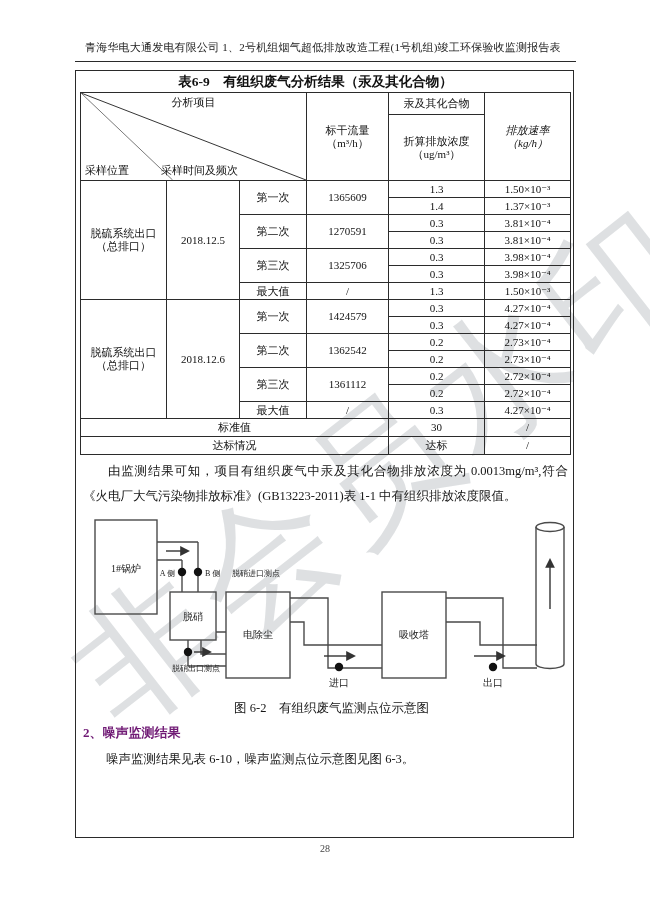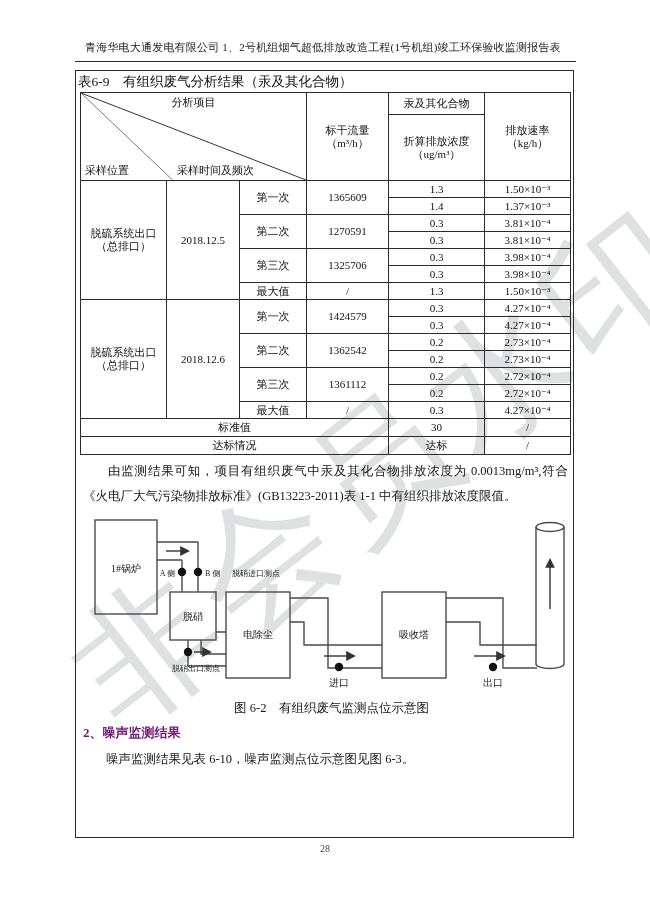--- a/index.html
+++ b/index.html
@@ -3,30 +3,30 @@
 <meta charset="utf-8">
 <style>
   html,body{margin:0;padding:0;background:#e8e8e8;}
   .page{position:relative;width:650px;height:919px;background:#ffffff;overflow:hidden;
         font-family:"Liberation Serif","DejaVu Serif",serif;color:#1c1c1c;}
   .abs{position:absolute;}
   
   .doc-header{top:40px;left:85px;width:490px;font-size:11px;letter-spacing:.2px;color:#222;}
   .header-rule{top:61px;left:75px;width:501px;height:0;border-top:1.8px solid #2a2a2a;}
   .frame{top:70px;left:75px;width:499px;height:768px;border:1.8px solid #2a2a2a;box-sizing:border-box;}
-  .table-title{top:73px;left:78px;width:501px;font-size:13.5px;font-weight:normal;color:#111;}
+  .table-title{top:73px;left:65px;width:501px;text-align:center;font-size:13.5px;font-weight:bold;color:#111;}
   
   table.data{position:absolute;top:92px;left:80px;border-collapse:collapse;table-layout:fixed;width:490px;}
   table.data td{border:1px solid #2b2b2b;text-align:center;vertical-align:middle;
                 font-size:11px;line-height:13px;padding:0;color:#111;}
   td.diag{position:relative;padding:0;}
   .diag svg{position:absolute;top:0;left:0;width:100%;height:100%;}
   .diag .lbl{position:absolute;font-size:11px;white-space:nowrap;text-align:right;}
   .hdr div{white-space:nowrap;}
-  .pad-rate{padding-top:14px;}
+  .pad-rate{padding-top:14px;font-style:italic;}
   .num{font-size:11px;}
   
   .para{top:459px;left:83px;width:485px;font-size:12.5px;line-height:25px;
         text-indent:2em;text-align:justify;color:#151515;}
   .fig-caption{top:700px;left:75px;width:501px;text-align:center;font-size:12.5px;color:#151515;padding-left:6px;}
   .sec-heading{top:724px;left:83px;font-size:13px;font-weight:bold;color:#701a75;}
   .sec-body{top:751px;left:106px;font-size:12.5px;color:#151515;}
   .page-number{top:843px;left:0;width:650px;text-align:center;font-size:10px;color:#444;}
   
   .figure{top:514px;left:76px;width:498px;height:188px;}
@@ -62,21 +62,21 @@
     <tbody>
 
       <tr style="height:22px">
         <td class="diag" colspan="3" rowspan="2">
           <svg viewBox="0 0 226 88" preserveAspectRatio="none">
             <line x1="0" y1="0" x2="226" y2="88" stroke="#333" stroke-width="1"></line>
             <line x1="0" y1="0" x2="92" y2="88" stroke="#777" stroke-width="1"></line>
           </svg>
           <span class="lbl" style="top:3px;left:0;width:100%;text-align:center;">分析项目</span>
           <span class="lbl" style="bottom:3px;left:4px;">采样位置</span>
-          <span class="lbl" style="bottom:3px;left:96px;">采样时间及频次</span>
+          <span class="lbl" style="bottom:3px;left:80px;">采样时间及频次</span>
         </td>
         <td class="hdr" rowspan="2">
           <div>标干流量</div>
           <div>（m³/h）</div>
         </td>
         <td class="hdr">汞及其化合物</td>
         <td class="hdr pad-rate" rowspan="2">
           <div>排放速率</div>
           <div>（kg/h）</div>
         </td>

